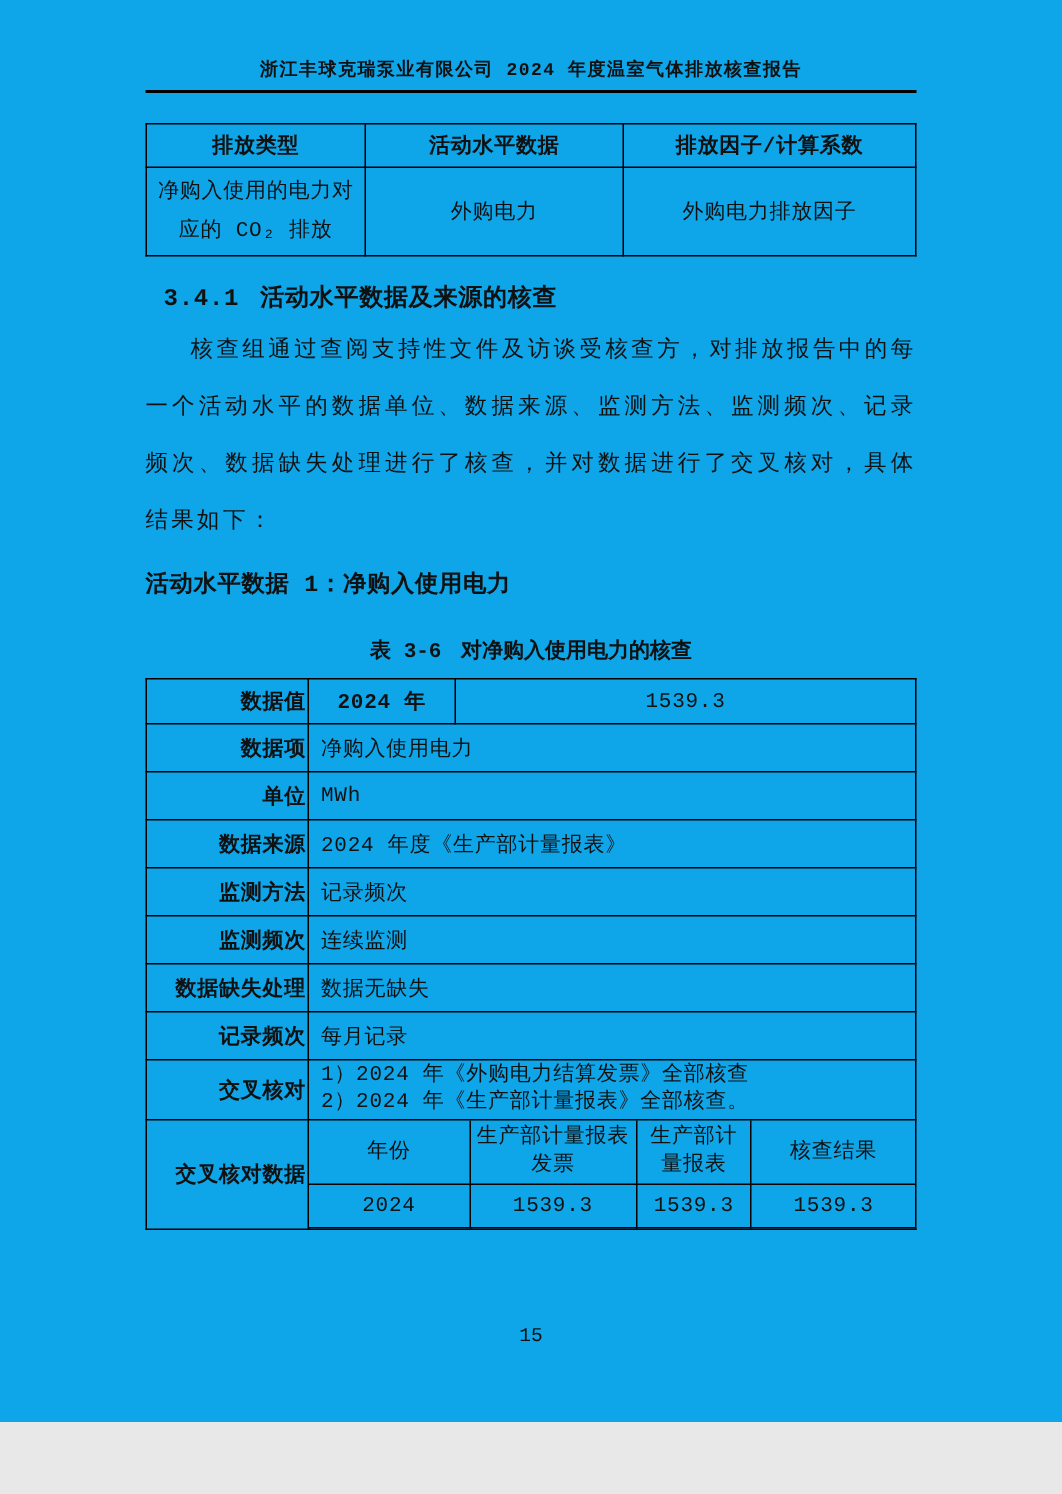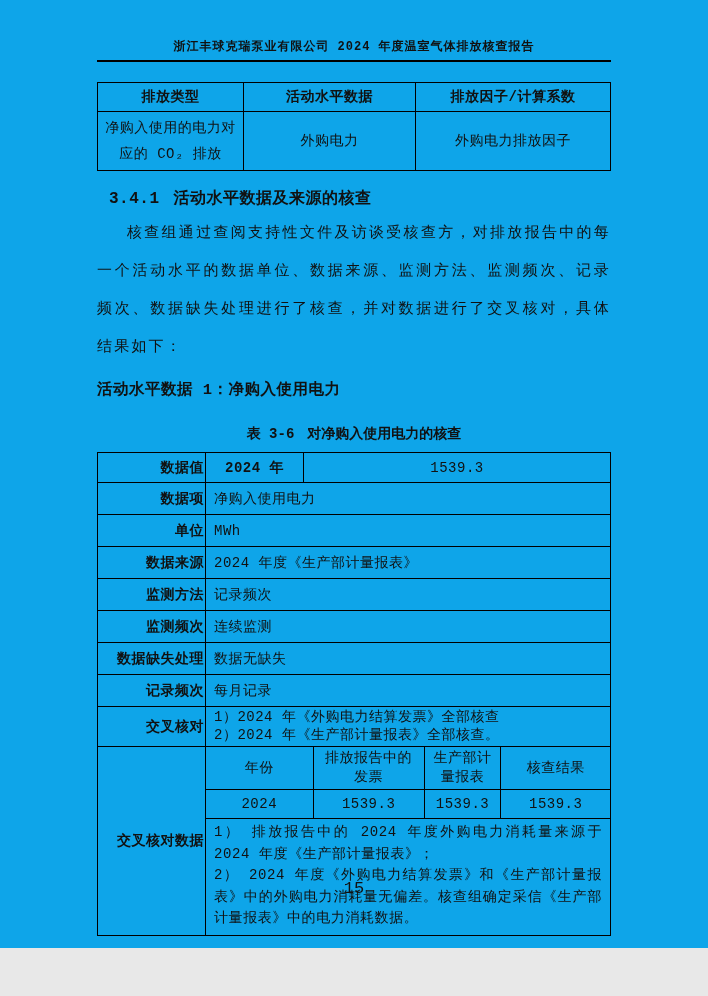--- a/index.html
+++ b/index.html
@@ -43,21 +43,21 @@
   
   table.nested{border-collapse:collapse;width:100%;table-layout:fixed;font-size:14px;}
   table.nested td{border:1px solid #000;text-align:center;vertical-align:middle;letter-spacing:0.5px;}
   table.nested tr td:first-child{border-left:none;}
   table.nested tr td:last-child{border-right:none;}
   table.nested tr:first-child td{border-top:none;height:40px;line-height:19px;}
   table.nested tr:last-child td{height:26px;}
   .notes{padding:3px 8px 5px;line-height:21.5px;text-align:justify;letter-spacing:0.6px;}
   .conclusion{padding:2px 8px;line-height:19px;letter-spacing:0.6px;}
   
-  .page-number{position:absolute;bottom:50px;left:0;width:100%;text-align:center;font-size:17px;}
+  .page-number{position:absolute;bottom:50px;left:0;width:100%;text-align:center;font-size:13px;}
 </style>
 </head>
 <body>
 
 <div class="page">
   <div class="content">
 
     <div class="header">
       <div class="header-title">浙江丰球克瑞泵业有限公司 2024 年度温室气体排放核查报告</div>
     </div>
@@ -151,41 +151,37 @@
             <colgroup>
                   <col style="width:26.5%">
                   <col style="width:27.5%">
                   <col style="width:19%">
                   <col>
                 </colgroup>
             <tbody>
                   <tr>
               <td>年份</td>
               <td>
-                <div>排放报告中的</div>
+                <div>生产部计量报表</div>
                 <div>发票</div>
               </td>
               <td>
                 <div>生产部计</div>
                 <div>量报表</div>
               </td>
               <td>核查结果</td>
             </tr>
             <tr>
               <td>2024</td>
               <td>1539.3</td>
               <td>1539.3</td>
               <td>1539.3</td>
             </tr>
           </tbody>
               </table>
-          <div class="notes">
-            <div>1） 排放报告中的 2024 年度外购电力消耗量来源于 2024 年度《生产部计量报表》；</div>
-            <div>2） 2024 年度《外购电力结算发票》和《生产部计量报表》中的外购电力消耗量无偏差。核查组确定采信《生产部计量报表》中的电力消耗数据。</div>
-          </div>
         </td>
       </tr>
     </tbody>
       </table>
 
   </div>
 
   <div class="page-number">15</div>
 </div>
 

